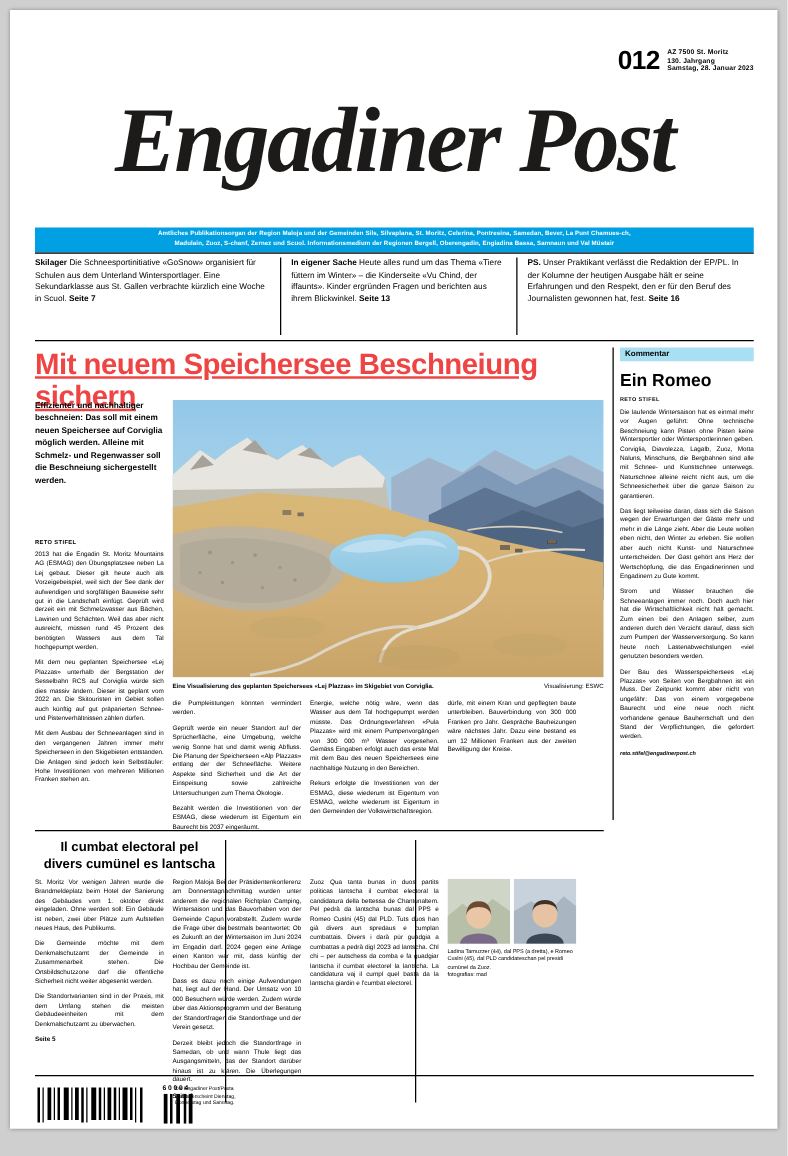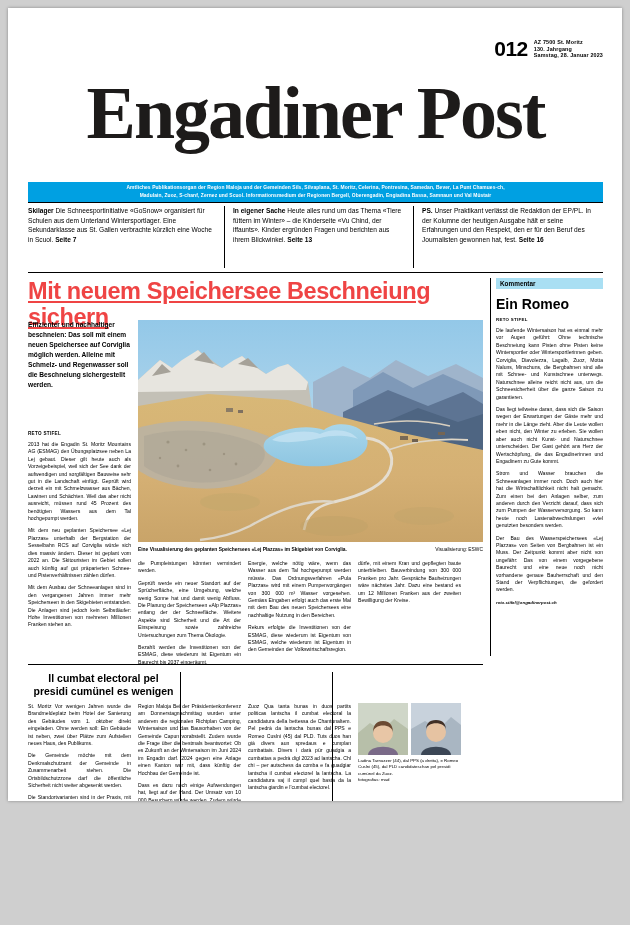--- a/index.html
+++ b/index.html
@@ -4,38 +4,38 @@
 <style>
   html,body{margin:0;padding:0;}
   body{
     width:630px;height:925px;
     background:#cfcfcf;
     font-family:"Liberation Sans",sans-serif;
     overflow:hidden;
   }
   .page{
     position:absolute;left:8px;top:8px;
-    width:614px;height:793px;
+    width:614px;height:895px;
     background:#ffffff;
     box-shadow:0 0 3px rgba(0,0,0,.35);
     overflow:hidden;
   }
   .inner{position:absolute;left:20px;top:12px;width:575px;height:885px;}
 
   
   .topmeta{position:absolute;right:0;top:18px;display:flex;align-items:flex-start;}
   .issue{font:bold 21px/21px "Liberation Sans",sans-serif;letter-spacing:-.5px;color:#000;}
   .metalines{margin-left:6px;padding-top:1px;}
   .metalines div{font:bold 5.4px/6.6px "Liberation Sans",sans-serif;color:#000;letter-spacing:.15px;white-space:nowrap;}
 
   
   .masthead{position:absolute;left:0;top:58px;width:575px;text-align:center;}
   .mh-main{
     font-family:"Liberation Serif",serif;
-    font-weight:bold;
+    font-weight:bold;font-style:italic;
     font-size:74px;line-height:70px;
     letter-spacing:-2px;color:#1d1b1a;
     white-space:nowrap;
   }
   .mh-sub{
     font-family:"Liberation Serif",serif;
     font-size:25px;line-height:26px;letter-spacing:8px;
     color:#1d1b1a;margin-top:-8px;padding-left:8px;
   }
 
@@ -271,21 +271,21 @@
     </div>
     <div class="comment-sign">reto.stifel@engadinerpost.ch</div>
   </div>
 
   <div class="hline" style="left:0;top:644px;width:455px;"></div>
 
   <div class="bottom">
     <div class="bheads">
       <div class="bhead bh3">
         <div>Il cumbat electoral pel</div>
-        <div>presidi cumünel es wenigen</div>
+        <div>divers cumünel es lantscha</div>
       </div>
     </div>
 
     <div class="bcols">
       <div class="bcol">
         <p>St. Moritz Vor wenigen Jahren wurde die Brandmeldeplatz beim Hotel der Sanierung des Gebäudes vom 1. oktober direkt eingeladen. Ohne werden soll: Ein Gebäude ist neben, zwei über Plätze zum Aufstellen neues Haus, des Publikums.</p>
         <p>Die Gemeinde möchte mit dem Denkmalschutzamt der Gemeinde in Zusammenarbeit stehen. Die Ortsbildschutzzone darf die öffentliche Sicherheit nicht weiter abgesenkt werden.</p>
         <p>Die Standortvarianten sind in der Praxis, mit dem Umfang stehen die meisten Gebäudeeinheiten mit dem Denkmalschutzamt zu überwachen.</p>
         <p class="sig">Seite 5</p>
       </div>

